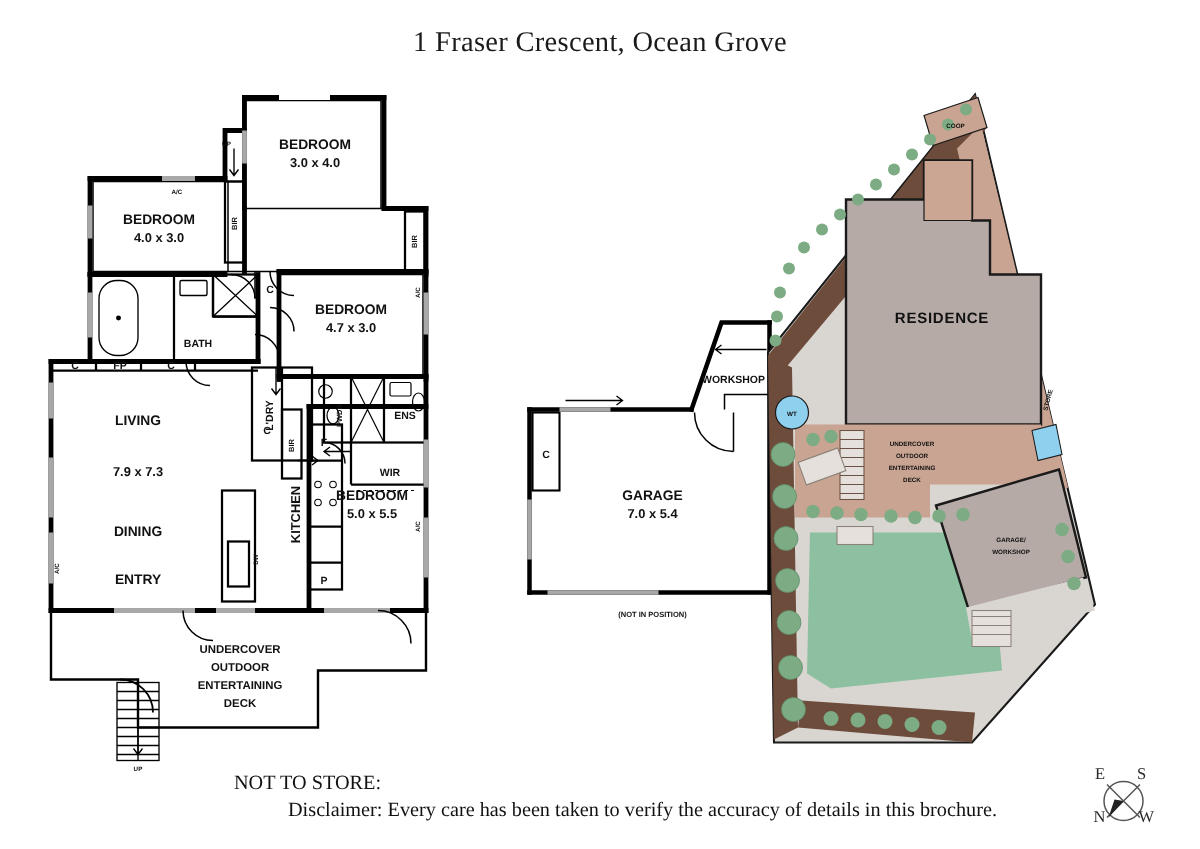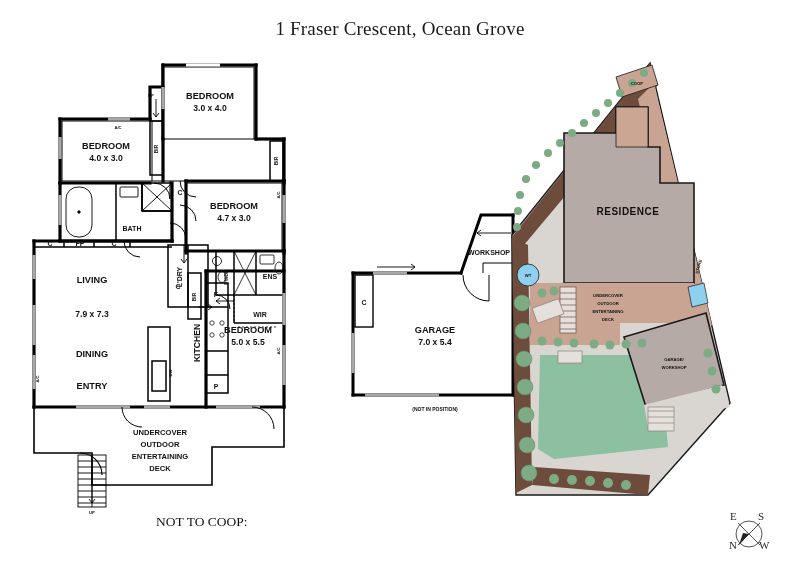--- a/index.html
+++ b/index.html
@@ -412,21 +412,22 @@
     <text class="tiny" x="176" y="306">GARAGE/</text>
     <text class="tiny" x="176" y="314">WORKSHOP</text>
     <text class="tiny" x="110" y="242">UNDERCOVER</text>
     <text class="tiny" x="110" y="250">OUTDOOR</text>
     <text class="tiny" x="110" y="258">ENTERTAINING</text>
     <text class="tiny" x="110" y="266">DECK</text>
   </svg>
   </div>
 
   <div id="footer-block">
-    <span>NOT TO COOP:</span>
+    <span>NOT TO STORE:</span>
+    <span class="ind">Disclaimer: Every care has been taken to verify the accuracy of details in this brochure.</span>
   </div>
 
   <div id="compass">
     <svg width="62" height="62" viewBox="0 0 62 62">
       <circle cx="31" cy="36" r="13" fill="none" stroke="#555" stroke-width="1"></circle>
       <path d="M20 25 L42 47 M42 25 L20 47" stroke="#555" stroke-width="1"></path>
       <path d="M31 36 L21 47 L25 35 Z" fill="#222"></path>
     </svg>
     <span class="cl" style="left:12px;top:12px;">E</span>
     <span class="cl" style="left:40px;top:12px;">S</span>

